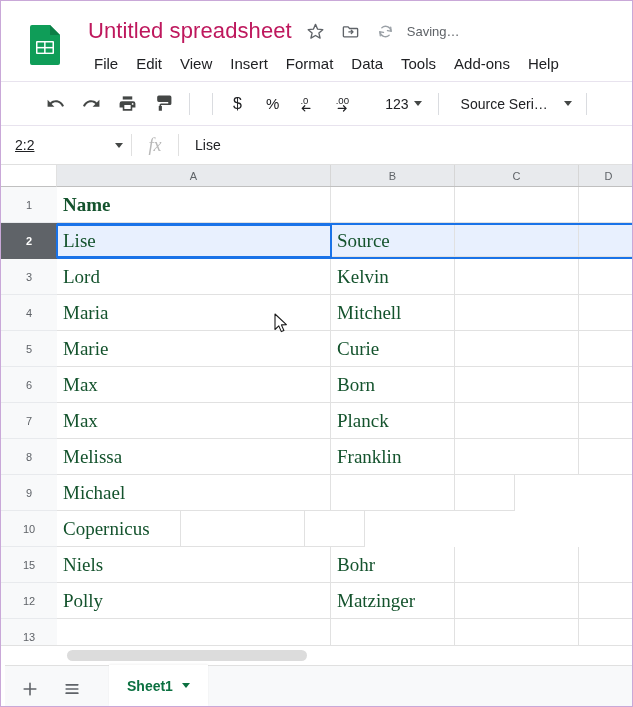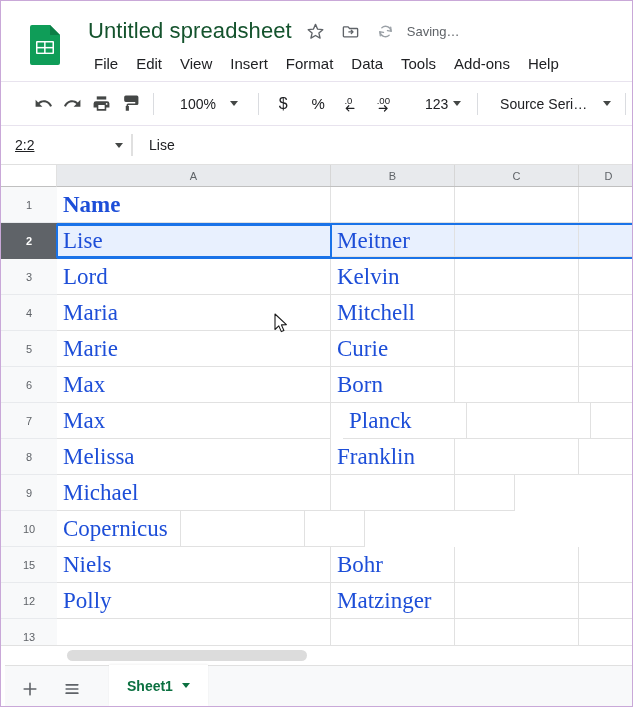--- a/index.html
+++ b/index.html
@@ -27,21 +27,21 @@
     width: 36px; height: 44px;
   }
   .title-block {
     position: absolute; left: 84px; top: 8px; width: 540px; height: 70px;
   }
   .doc-title-row {
     position: absolute; left: 0; top: 6px; height: 32px;
     display: flex; align-items: center; gap: 0px;
   }
   .doc-title {
-    font-size: 22px; color: #14532d; font-weight: 400;
+    font-size: 22px; color: #be185d; font-weight: 400;
     letter-spacing: 0.1px; white-space: nowrap;
     padding: 2px 3px; border-radius: 2px;
   }
   .hdr-icon {
     width: 28px; height: 28px; margin-left: 7px;
     display: flex; align-items: center; justify-content: center;
     border-radius: 50%;
   }
   .saving-text {
     font-size: 13px; color: #5f6368; margin-left: 7px; white-space: nowrap;
@@ -146,21 +146,21 @@
     position: absolute; left: 56px; top: 22px;
   }
   .grow { display: flex; }
   .gcell {
     border-right: 1px solid #e1e1e1;
     border-bottom: 1px solid #e1e1e1;
     background: #ffffff;
     display: flex; align-items: center;
     padding-left: 6px;
     font-family: "Liberation Serif", serif;
-    font-size: 23px; color: #1d4ed8;
+    font-size: 19px; color: #14532d;
     overflow: hidden; white-space: nowrap;
   }
   .gcell.bold { font-weight: bold; }
   .grow.selrow .gcell { background: #e8f0fe; }
   .grow.selrow {
     border-top: 2px solid #1a73e8;
     border-bottom: 2px solid #1a73e8;
   }
   .gcell.anchor {
     outline: 2px solid #1a73e8;
@@ -299,24 +299,20 @@
     </div>
 
     <div class="tb-btn">
       <svg width="19" height="19" viewBox="0 0 24 24" fill="#444746">
         <path d="M18 2 H6 a2 2 0 0 0 -2 2 v4 a2 2 0 0 0 2 2 h12 v2 H9 a2 2 0 0 0 -2 2 v1 h-1 v6 h4 v-6 H9 v-1 h11 a2 2 0 0 0 2 -2 V4 a2 2 0 0 0 -2 -2 z"></path>
       </svg>
     </div>
 
     <div class="tb-sep"></div>
 
-    <div class="tb-text" style="margin-left:12px">
-      <span>100%</span>
-      <span class="caret" style="margin-left:14px"></span>
-    </div>
 
     <div class="tb-sep" style="margin-left:14px"></div>
 
     <div class="tb-text" style="margin-left:6px;font-size:16px">$</div>
     <div class="tb-text" style="margin-left:12px;font-size:15px">%</div>
 
     <div class="tb-btn" style="margin-left:10px">
       <svg width="26" height="22" viewBox="0 0 30 24">
         <text x="4" y="12" font-family="Liberation Sans, sans-serif" font-size="11" fill="#202124">.0</text>
         <path d="M15 17 H6 M9 14 l-3 3 l3 3" stroke="#202124" stroke-width="1.4" fill="none" stroke-linecap="round" stroke-linejoin="round"></path>
@@ -344,20 +340,21 @@
 
     <div class="tb-sep" style="margin-left:8px"></div>
   </div>
 
   <div class="formulabar">
     <div class="namebox">
       <span class="namebox-label">2:2</span>
       <span class="caret"></span>
     </div>
     <div class="fx-sep"></div>
+    <div class="fx-icon">fx</div>
     <div class="fx-sep"></div>
     <div class="formula-input">Lise</div>
   </div>
 
   <div class="gridwrap">
     <div class="corner"></div>
     <div class="colhdr-row" id="colhdr-row">
         <div class="colhdr" style="width: 274px;">
           <span>A</span>
         </div>
@@ -414,21 +411,21 @@
       </div>
     <div class="cells" id="cells">
         <div class="grow" style="height: 36px;">
           <div class="gcell bold" style="width: 274px; height: 36px;">Name</div>
           <div class="gcell bold" style="width: 124px; height: 36px;"></div>
           <div class="gcell bold" style="width: 124px; height: 36px;"></div>
           <div class="gcell bold" style="width: 60px; height: 36px;"></div>
         </div>
         <div class="grow selrow" style="height: 36px;">
           <div class="gcell anchor" style="width: 274px; height: 32px;">Lise</div>
-          <div class="gcell" style="width: 124px; height: 32px;">Meitner</div>
+          <div class="gcell" style="width: 124px; height: 32px;">Source</div>
           <div class="gcell" style="width: 124px; height: 32px;"></div>
           <div class="gcell" style="width: 60px; height: 32px;"></div>
         </div>
         <div class="grow" style="height: 36px;">
           <div class="gcell" style="width: 274px; height: 36px;">Lord</div>
           <div class="gcell" style="width: 124px; height: 36px;">Kelvin</div>
           <div class="gcell" style="width: 124px; height: 36px;"></div>
           <div class="gcell" style="width: 60px; height: 36px;"></div>
         </div>
         <div class="grow" style="height: 36px;">
@@ -444,21 +441,21 @@
           <div class="gcell" style="width: 60px; height: 36px;"></div>
         </div>
         <div class="grow" style="height: 36px;">
           <div class="gcell" style="width: 274px; height: 36px;">Max</div>
           <div class="gcell" style="width: 124px; height: 36px;">Born</div>
           <div class="gcell" style="width: 124px; height: 36px;"></div>
           <div class="gcell" style="width: 60px; height: 36px;"></div>
         </div>
         <div class="grow" style="height: 36px;">
           <div class="gcell" style="width: 274px; height: 36px;">Max</div>
-          <div class="gcell" style="width: 124px; height: 36px; margin-left: 12px;">Planck</div>
+          <div class="gcell" style="width: 124px; height: 36px;">Planck</div>
           <div class="gcell" style="width: 124px; height: 36px;"></div>
           <div class="gcell" style="width: 60px; height: 36px;"></div>
         </div>
         <div class="grow" style="height: 36px;">
           <div class="gcell" style="width: 274px; height: 36px;">Melissa</div>
           <div class="gcell" style="width: 124px; height: 36px;">Franklin</div>
           <div class="gcell" style="width: 124px; height: 36px;"></div>
           <div class="gcell" style="width: 60px; height: 36px;"></div>
         </div>
         <div class="grow" style="height: 36px;">

